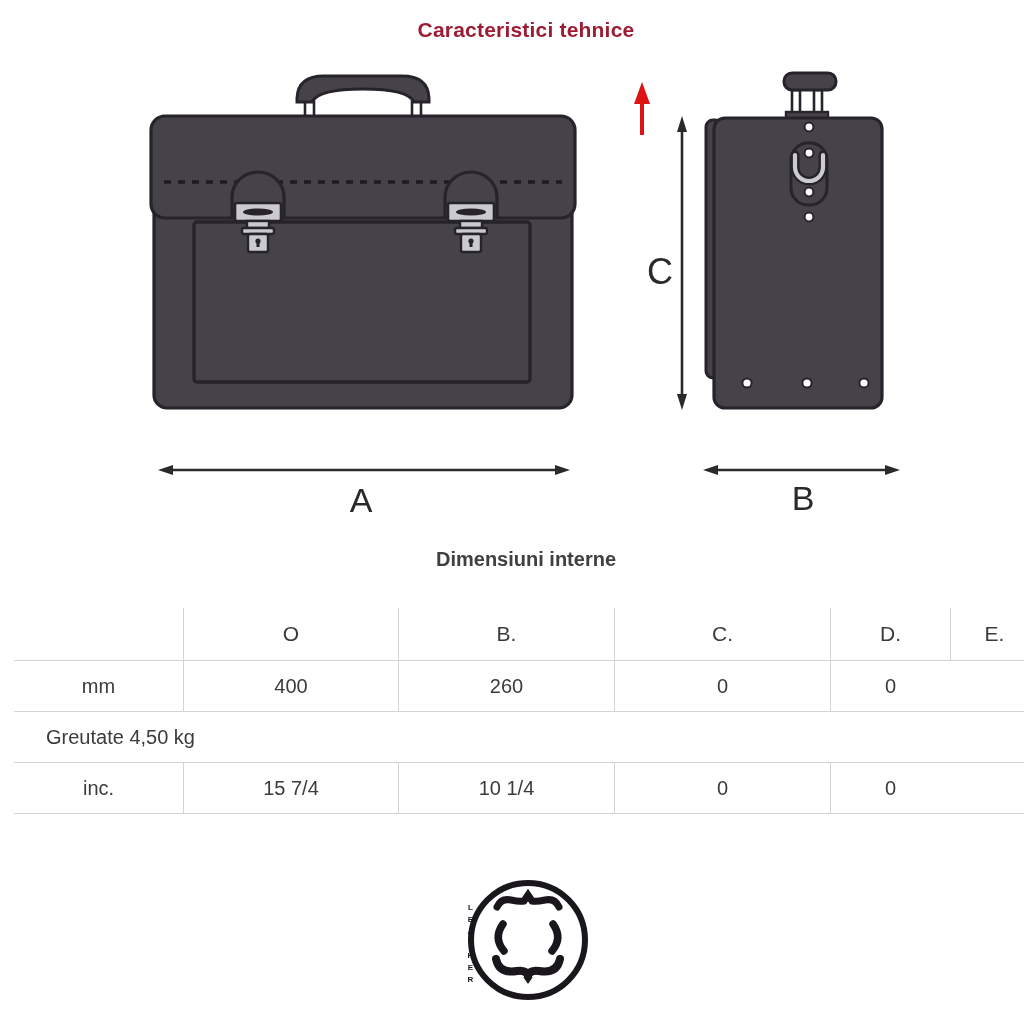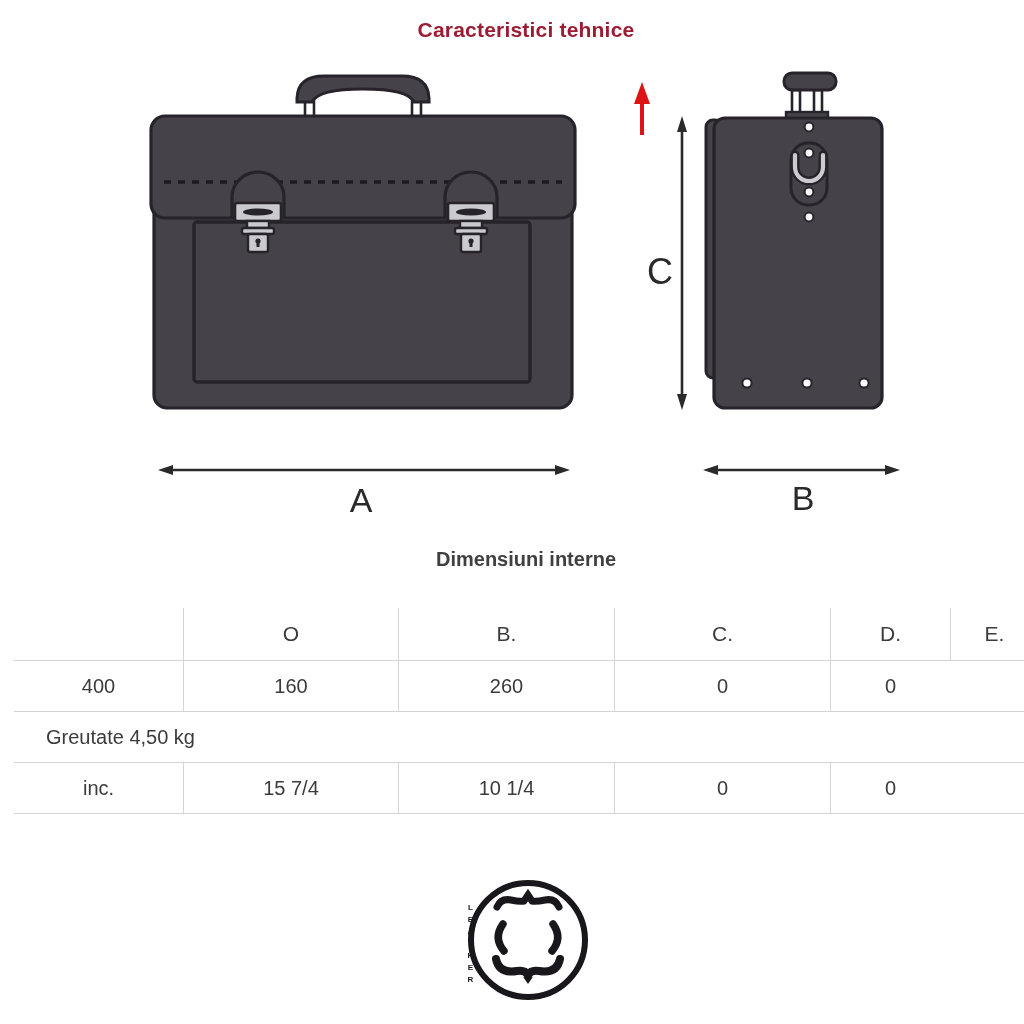--- a/index.html
+++ b/index.html
@@ -177,22 +177,22 @@
   <div class="tbl">
     <div class="trow head">
       <div></div>
       <div>O</div>
       <div>B.</div>
       <div>C.</div>
       <div>D.</div>
       <div>E.</div>
     </div>
     <div class="trow data">
+      <div>mm</div>
       <div>400</div>
-      <div>160</div>
       <div>260</div>
       <div>0</div>
       <div>0</div>
     </div>
     <div class="band lined">Greutate 4,50 kg</div>
     <div class="trow data">
       <div>inc.</div>
       <div>15 7/4</div>
       <div>10 1/4</div>
       <div>0</div>

